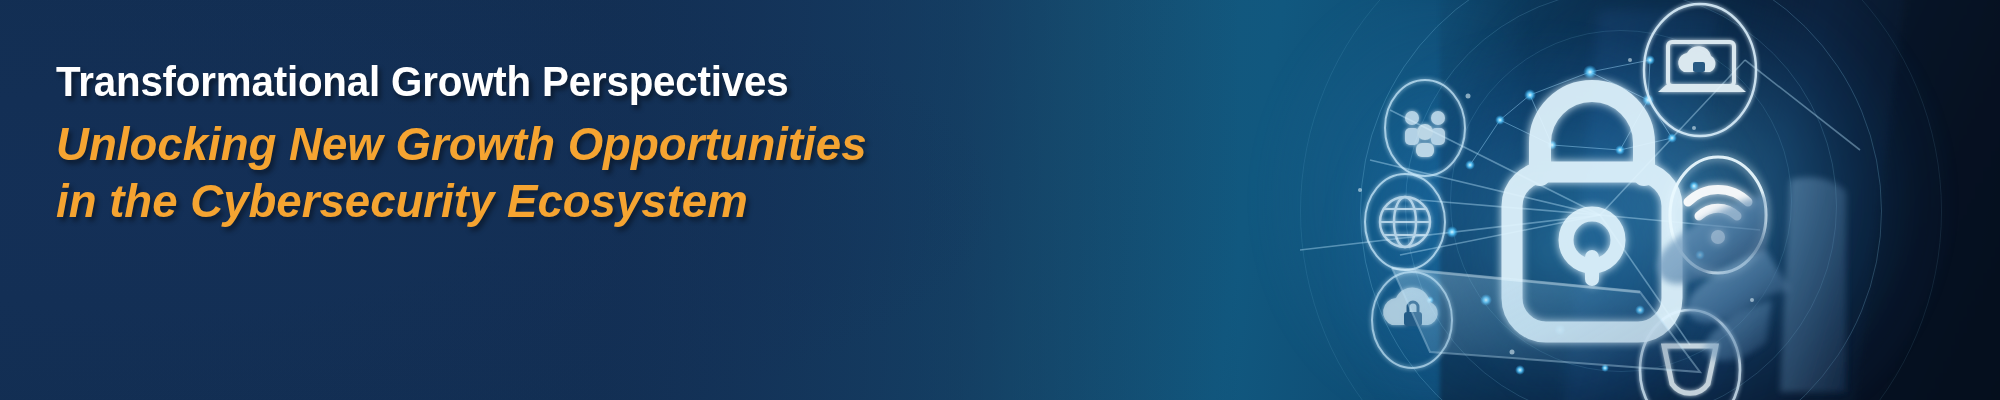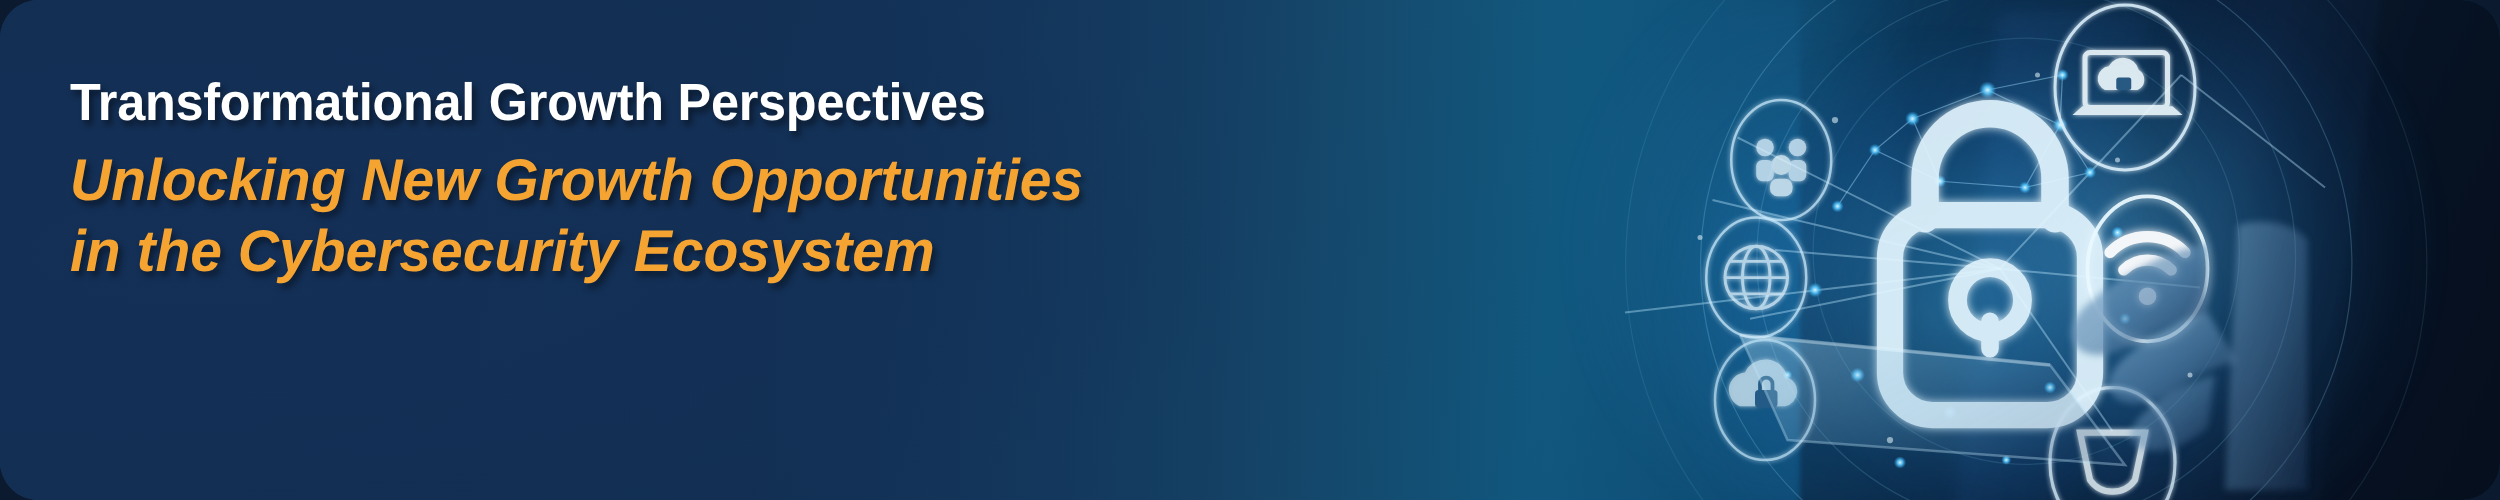--- a/index.html
+++ b/index.html
@@ -2,21 +2,20 @@
 <html><head>
 <meta charset="utf-8">
 <style>
   html,body{margin:0;padding:0;background:#0b1a2e;}
   #banner{
     position:relative;
     width:2000px;height:400px;
     overflow:hidden;
     font-family:"Liberation Sans","DejaVu Sans",sans-serif;
     background:#16355c;
-    border-radius:31px;
   }
 
   
   .bg-base{
     position:absolute;inset:0;
     background:
       linear-gradient(100deg,
         #15325a 0%,
         #163a64 18%,
         #18436f 36%,

